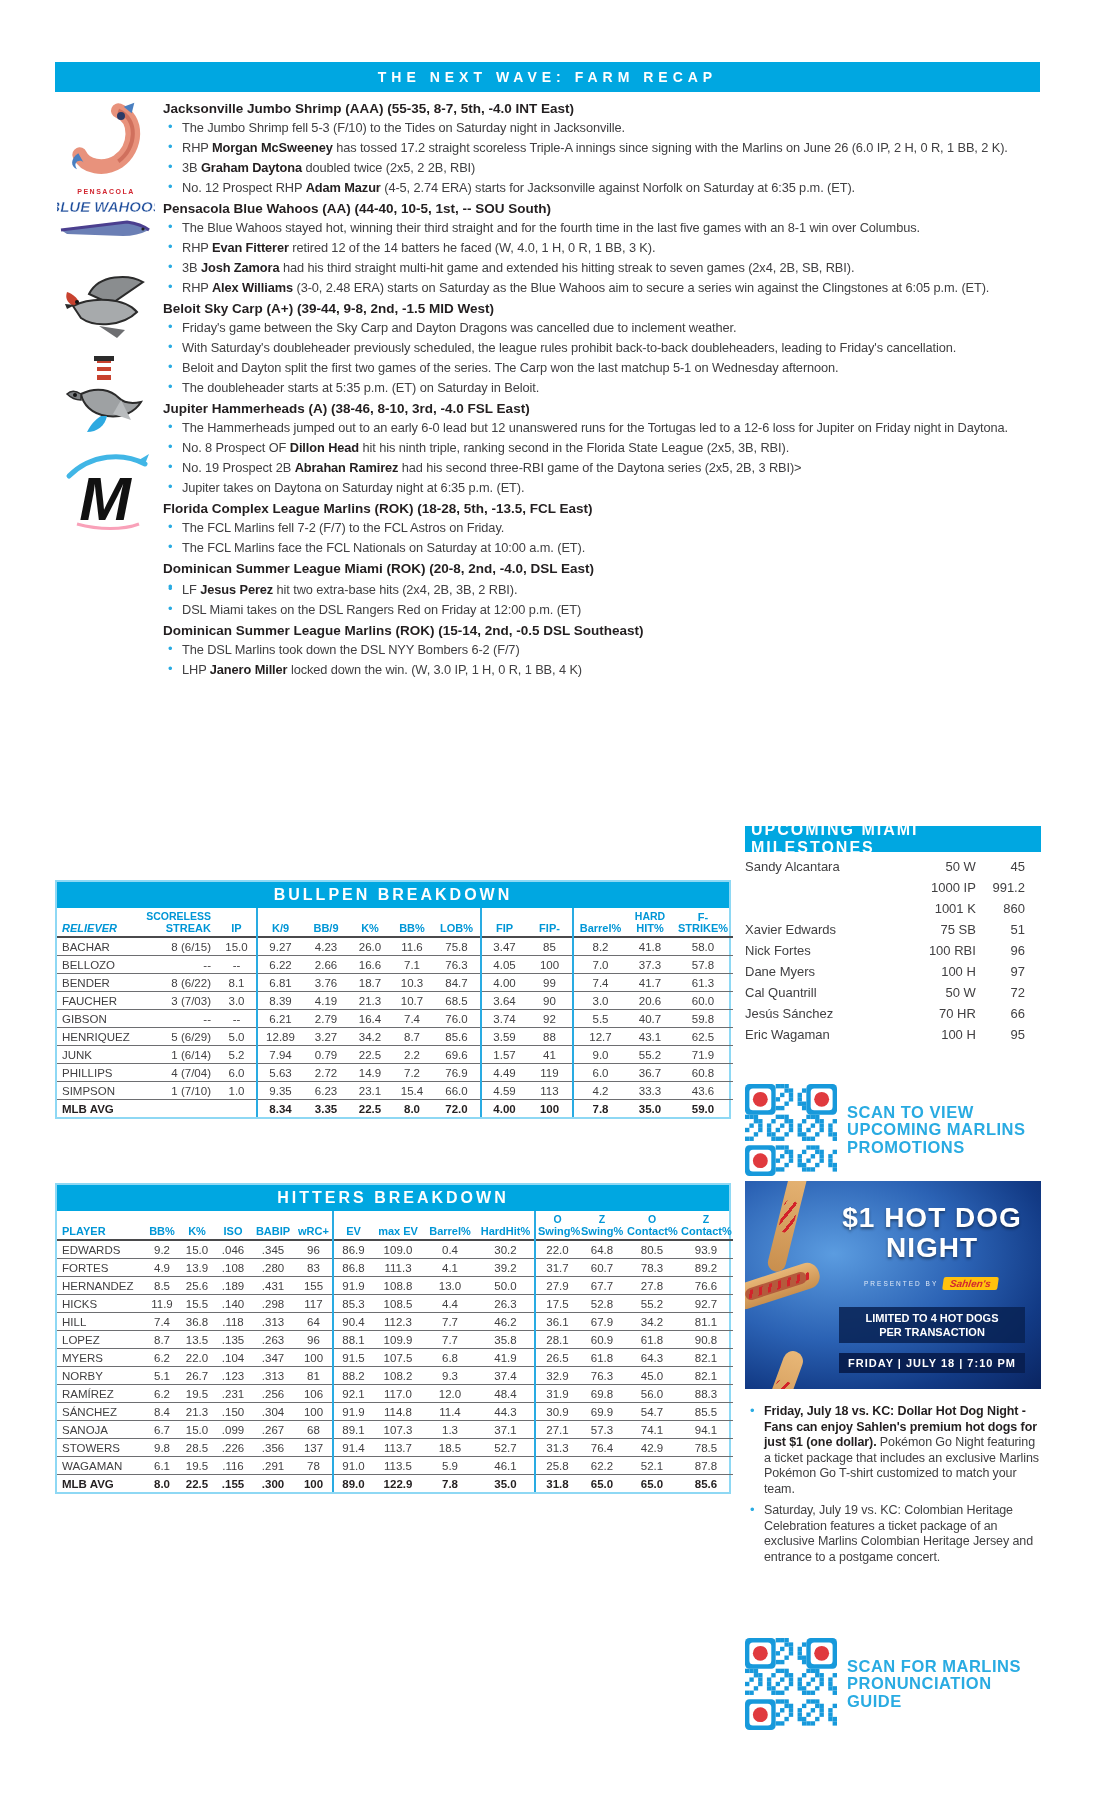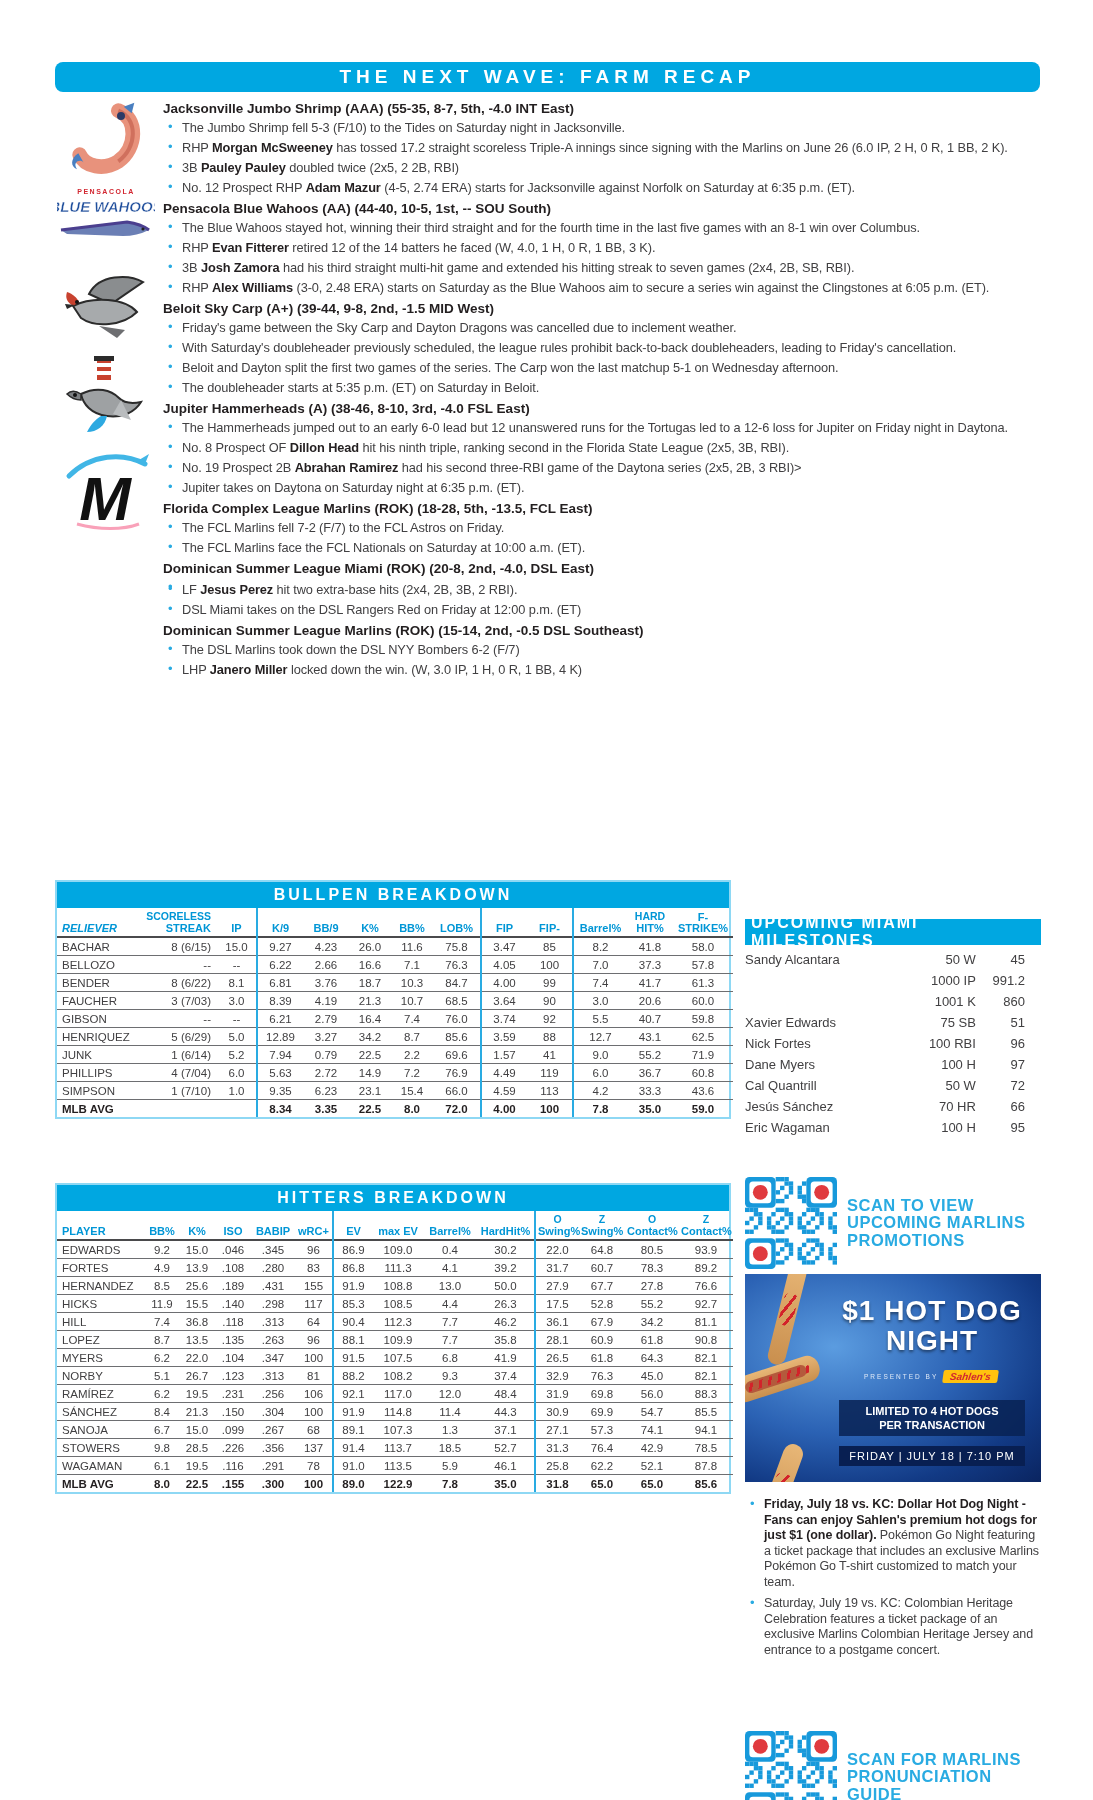--- a/index.html
+++ b/index.html
@@ -5,21 +5,21 @@
   :root{
     --blue:#00A7E1; --blue2:#29ABE2; --hdrtxt:#0096D6;
     --ink:#231F20; --body:#414042; --line:#6D6E71; --ltborder:#8ED8F4;
     --qrblue:#1799DB; --qrred:#E03A3E;
   }
   *{box-sizing:border-box; margin:0; padding:0;}
   html,body{background:#fff;}
   body{width:1093px; height:1800px; position:relative; font-family:"Liberation Sans",sans-serif; color:var(--body); overflow:hidden;}
 
   .title-bar{position:absolute; left:55px; top:62px; width:985px; height:30px; background:var(--blue);
-    display:flex; align-items:center; justify-content:center; color:#fff; font-weight:bold; font-size:19px; letter-spacing:5px;border-radius:8px;}
+    display:flex; align-items:center; justify-content:center; color:#fff; font-weight:bold; font-size:14px; letter-spacing:5px;}
 
   
   .farm{position:absolute; left:55px; top:98px; width:985px; padding-left:108px;}
   .logo-rail{position:absolute; left:0; top:0; width:104px;}
   .logo{position:absolute; left:2px; width:96px; text-align:center;}
   .sec-title{font-size:13.5px; line-height:17px; font-weight:bold; color:var(--ink); margin:2px 0 3px;}
   .bullet{position:relative; padding-left:19px; margin-bottom:4.5px; font-size:12.8px; line-height:15.5px; letter-spacing:-0.1px;}
   .bullet .dot{position:absolute; left:5px; top:-1px; color:var(--blue2); font-size:13px;}
   .bullet b{color:var(--ink);}
 
@@ -30,21 +30,21 @@
   table{border-collapse:collapse; table-layout:fixed; width:100%;}
   th{vertical-align:bottom; padding:3px 2px 2px; color:var(--hdrtxt); font-size:11px; line-height:11px;}
   th .h1{font-size:10.5px; margin-bottom:1px;}
   td{padding:2.5px 2px; font-size:11.5px; color:var(--body); border-bottom:1px solid var(--line);}
   thead tr{border-bottom:2px solid #4A4A4C;}
   tr.avg td{font-weight:bold; color:var(--ink); border-bottom:none;margin-left:36px;}
   .al-l{text-align:left; padding-left:5px;} .al-c{text-align:center;} .al-r{text-align:right; padding-right:6px;}
   .gs{border-left:2px solid var(--blue2);}
 
   
-  .right-col{position:absolute; left:745px; top:919px; width:296px; height:715px;}
+  .right-col{position:absolute; left:745px; top:826px; width:296px; height:715px;}
   .mile-bar{height:26px; background:var(--blue); color:#fff; font-weight:bold; font-size:16px; letter-spacing:2px;
     display:flex; align-items:center; padding-left:6px;}
   .mile-rows{margin-top:4px;}
   .mile-row{display:flex; font-size:13px; line-height:21px; color:var(--body);}
   .mile-row .mname{width:44%; text-align:left;}
   .mile-row .mstone{width:34%; text-align:right;}
   .mile-row .mcur{width:22%; text-align:right; padding-right:16px;}
 
   .qr-block{position:absolute; display:flex; align-items:center; gap:10px;}
   .qr-svg{width:92px; height:92px; flex:none;}
@@ -58,21 +58,21 @@
     background:repeating-linear-gradient(115deg,#d3222a 0 3px, transparent 3px 9px); border-radius:6px;}
   .hd-title{position:absolute; right:14px; top:22px; width:190px; text-align:center; color:#fff; font-weight:bold;
     font-size:28px; line-height:30px; letter-spacing:1px; text-shadow:0 2px 3px rgba(0,0,0,.45);}
   .hd-presented{position:absolute; right:30px; top:96px; width:160px; display:flex; align-items:center; justify-content:center; gap:5px;
     color:#dfe9f7; font-size:6.5px; letter-spacing:2px;}
   .hd-sponsor{background:#FFC20E; color:#D22630; font-weight:bold; font-style:italic; font-size:10px; padding:1px 7px;
     transform:skewX(-8deg); border-radius:2px; letter-spacing:0;}
   .hd-limit{position:absolute; right:16px; top:126px; width:186px; background:rgba(8,34,84,.85); color:#fff;
     text-align:center; font-weight:bold; font-size:11px; line-height:14px; padding:4px 0;}
   .hd-date{position:absolute; right:16px; top:172px; width:186px; background:#081f52; color:#fff; text-align:center;
-    font-weight:normal; font-size:11px; letter-spacing:1px; padding:4px 0;}
+    font-weight:bold; font-size:11px; letter-spacing:1px; padding:4px 0;}
 
   .promo-bullets{position:absolute; top:578px; left:0; width:296px;}
   .promo-bullets .bullet{font-size:12.5px; line-height:15.5px; margin-bottom:6px;}
 
   svg text{font-family:"Liberation Sans",sans-serif;}
 </style>
 </head>
 <body>
 
 <div class="title-bar">THE NEXT WAVE: FARM RECAP</div>
@@ -126,21 +126,21 @@
         <path d="M84 18 L88 8 L78 14 Z" fill="#41B6E6"></path>
         <text x="44" y="74" text-anchor="middle" font-size="62" font-weight="bold" font-style="italic" fill="#111">M</text>
         <path d="M16 78 C38 84 62 84 78 78" stroke="#F9A1B9" stroke-width="3" fill="none"></path>
       </svg>
     </div>
   </div>
   <div class="farm-content">
       <div class="sec-title">Jacksonville Jumbo Shrimp (AAA) (55-35, 8-7, 5th, -4.0 INT East)</div>
       <div class="bullet"><span class="dot">•</span><span class="btx"><span>The Jumbo Shrimp fell 5-3 (F/10) to the Tides on Saturday night in Jacksonville.</span></span></div>
       <div class="bullet"><span class="dot">•</span><span class="btx"><span>RHP </span><b>Morgan McSweeney</b><span> has tossed 17.2 straight scoreless Triple-A innings since signing with the Marlins on June 26 (6.0 IP, 2 H, 0 R, 1 BB, 2 K).</span></span></div>
-      <div class="bullet"><span class="dot">•</span><span class="btx"><span>3B </span><b>Pauley Pauley</b><span> doubled twice (2x5, 2 2B, RBI)</span></span></div>
+      <div class="bullet"><span class="dot">•</span><span class="btx"><span>3B </span><b>Graham Daytona</b><span> doubled twice (2x5, 2 2B, RBI)</span></span></div>
       <div class="bullet"><span class="dot">•</span><span class="btx"><span>No. 12 Prospect RHP </span><b>Adam Mazur</b><span> (4-5, 2.74 ERA) starts for Jacksonville against Norfolk on Saturday at 6:35 p.m. (ET).</span></span></div>
       <div class="sec-title">Pensacola Blue Wahoos (AA) (44-40, 10-5, 1st, -- SOU South)</div>
       <div class="bullet"><span class="dot">•</span><span class="btx"><span>The Blue Wahoos stayed hot, winning their third straight and for the fourth time in the last five games with an 8-1 win over Columbus.</span></span></div>
       <div class="bullet"><span class="dot">•</span><span class="btx"><span>RHP </span><b>Evan Fitterer</b><span> retired 12 of the 14 batters he faced (W, 4.0, 1 H, 0 R, 1 BB, 3 K).</span></span></div>
       <div class="bullet"><span class="dot">•</span><span class="btx"><span>3B </span><b>Josh Zamora</b><span> had his third straight multi-hit game and extended his hitting streak to seven games (2x4, 2B, SB, RBI).</span></span></div>
       <div class="bullet"><span class="dot">•</span><span class="btx"><span>RHP </span><b>Alex Williams</b><span> (3-0, 2.48 ERA) starts on Saturday as the Blue Wahoos aim to secure a series win against the Clingstones at 6:05 p.m. (ET).</span></span></div>
       <div class="sec-title">Beloit Sky Carp (A+) (39-44, 9-8, 2nd, -1.5 MID West)</div>
       <div class="bullet"><span class="dot">•</span><span class="btx"><span>Friday's game between the Sky Carp and Dayton Dragons was cancelled due to inclement weather.</span></span></div>
       <div class="bullet"><span class="dot">•</span><span class="btx"><span>With Saturday's doubleheader previously scheduled, the league rules prohibit back-to-back doubleheaders, leading to Friday's cancellation.</span></span></div>
       <div class="bullet"><span class="dot">•</span><span class="btx"><span>Beloit and Dayton split the first two games of the series. The Carp won the last matchup 5-1 on Wednesday afternoon.</span></span></div>

